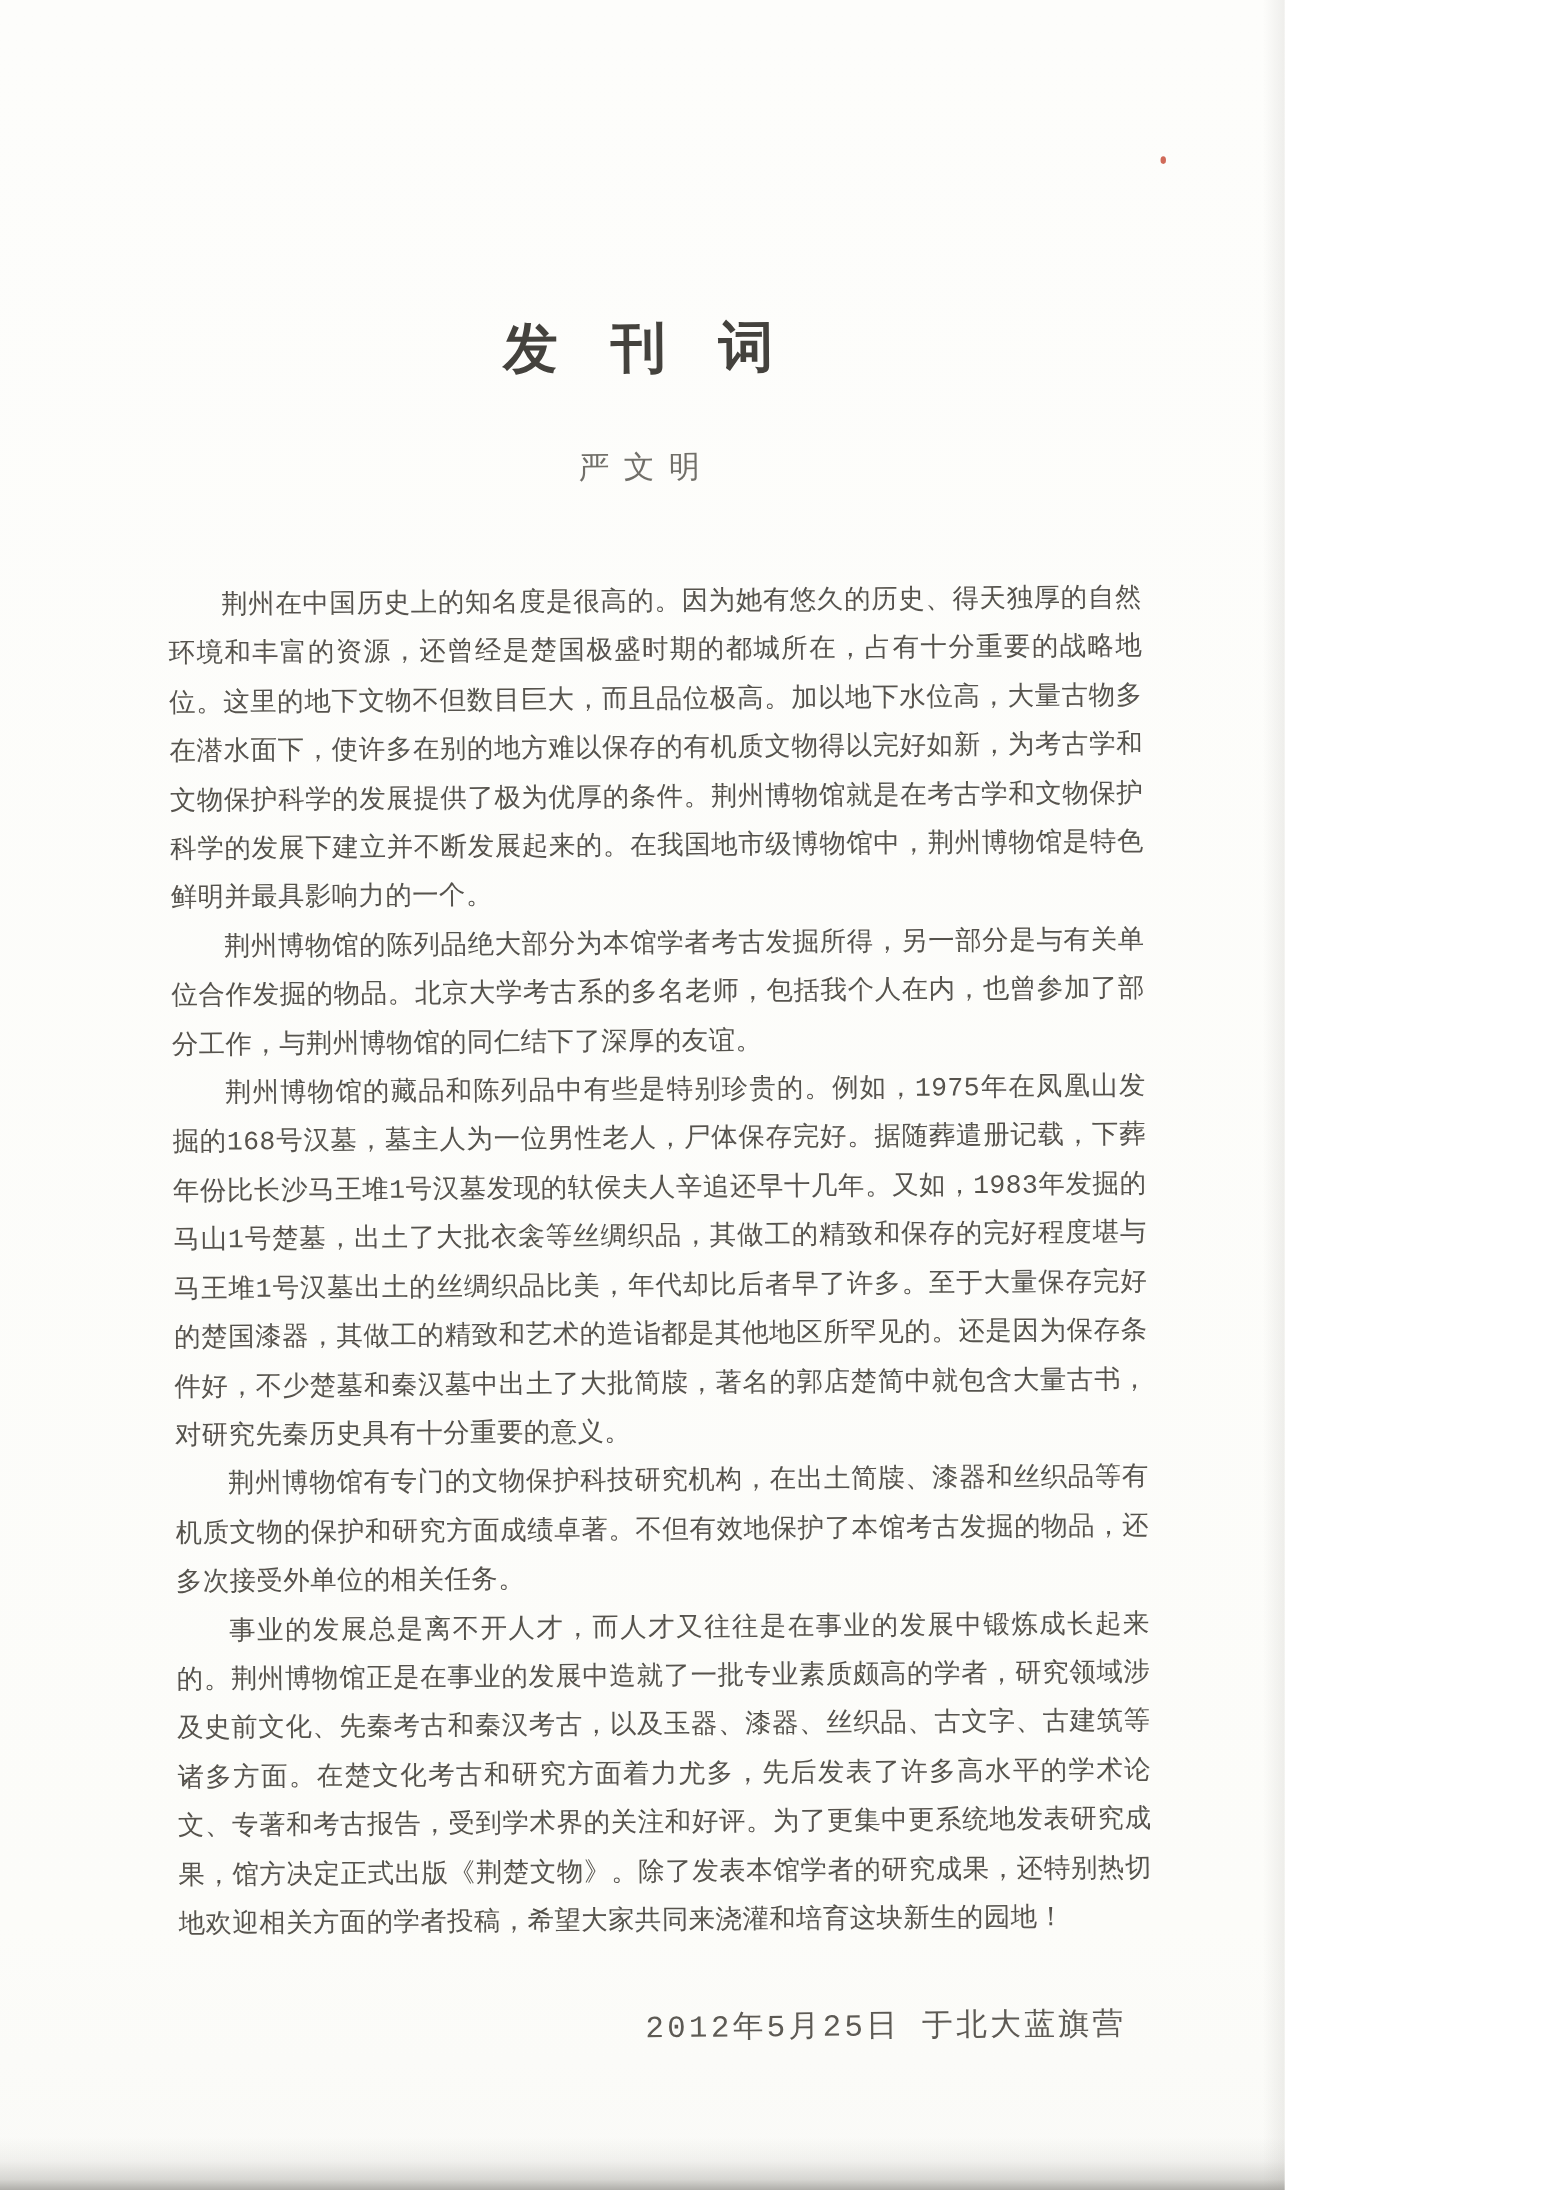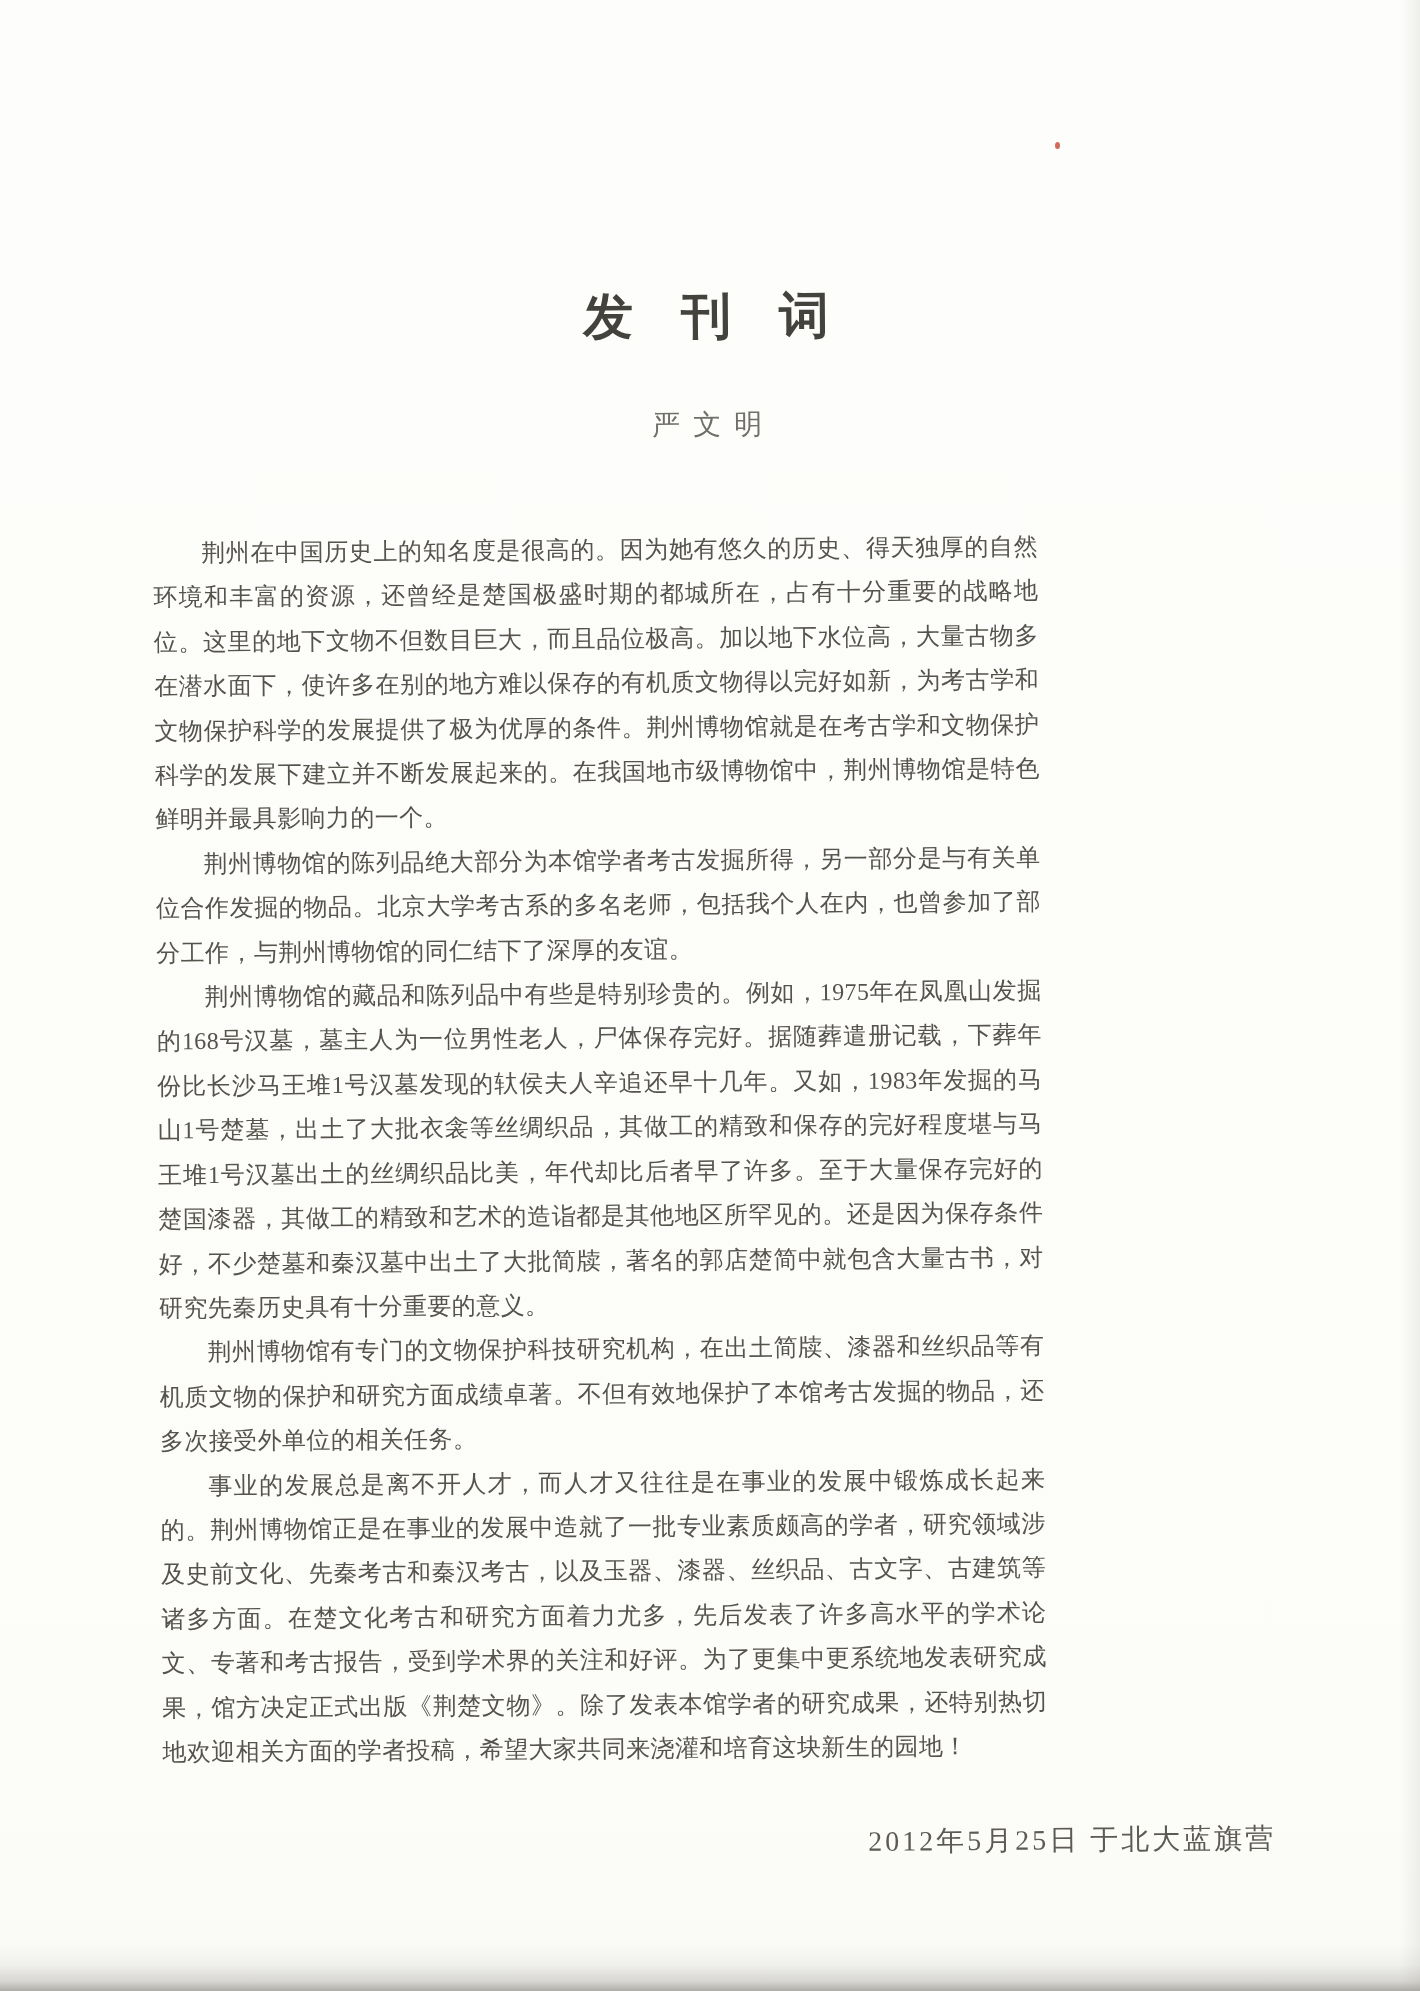--- a/index.html
+++ b/index.html
@@ -2,25 +2,25 @@
 <html lang="zh"><head>
 <meta charset="utf-8">
 <style>
   html, body {
     margin: 0;
     padding: 0;
     background: #ffffff;
   }
   .page {
     position: relative;
-    width: 1420px;
+    width: 1168px;
     height: 1991px;
     background: linear-gradient(180deg, #fdfdfb 0%, #fcfcf9 88%, #fafaf7 100%);
     overflow: hidden;
-    font-family: Liberation Serif, serif;
+    font-family: Liberation Mono, monospace;
   }
   .tilt-wrap {
     position: absolute;
     left: 0; top: 0;
     width: 100%; height: 100%;
     transform: rotate(-0.45deg);
     transform-origin: 50% 40%;
   }
   .doc-title {
     position: absolute;

